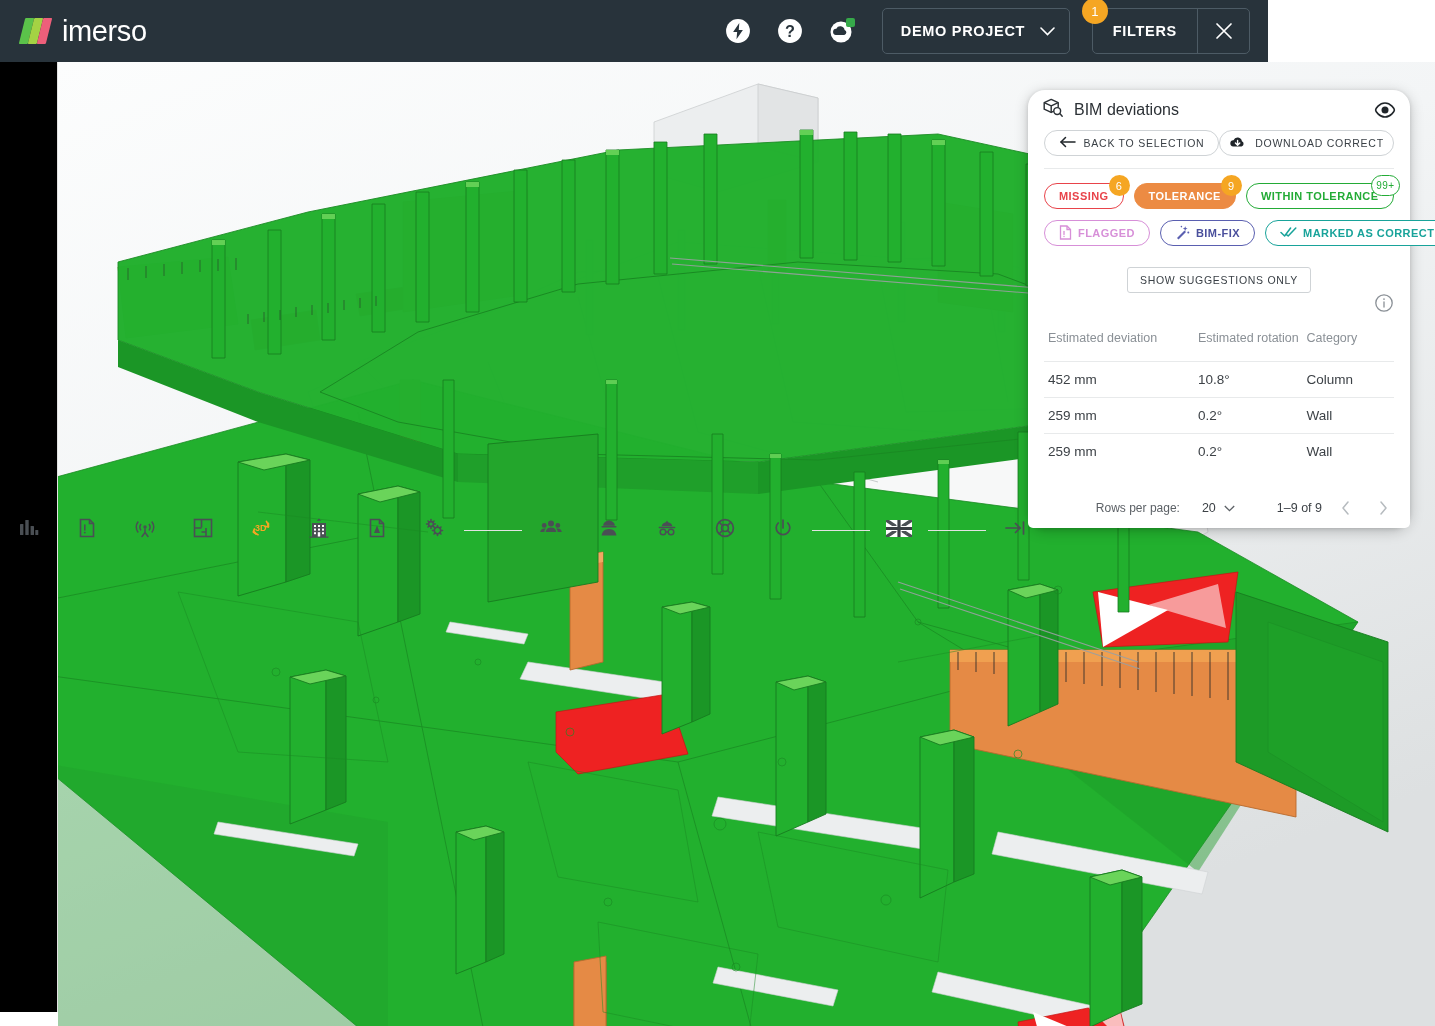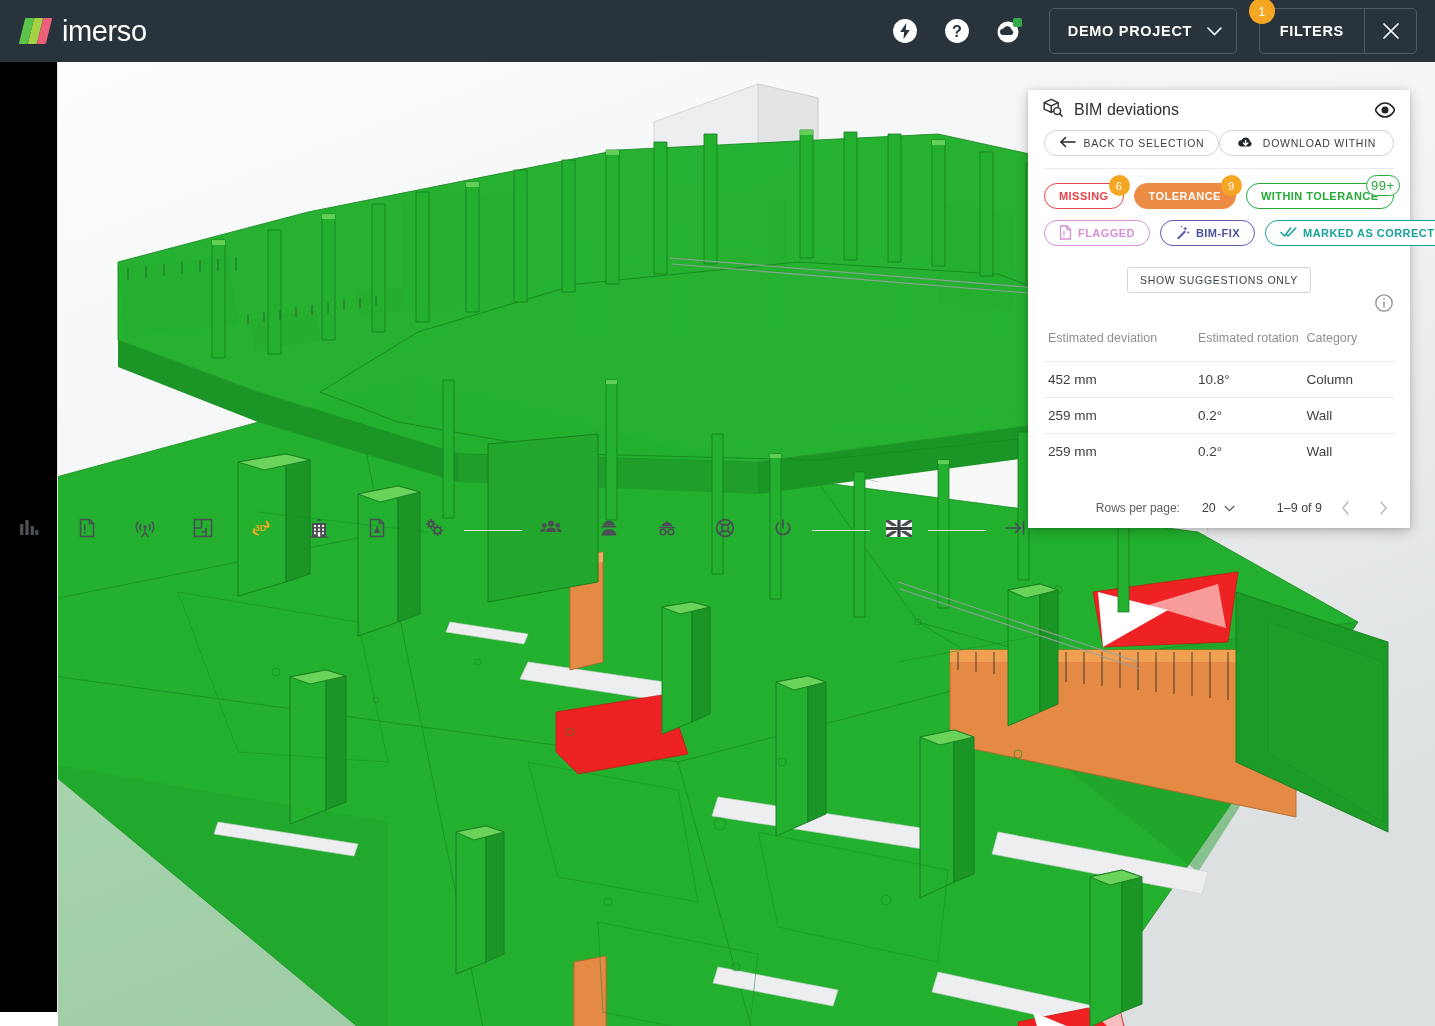--- a/index.html
+++ b/index.html
@@ -6,21 +6,21 @@
   html, body {
     width: 1435px; height: 1026px;
     overflow: hidden;
     font-family: "Liberation Sans", sans-serif;
     background: #ffffff;
   }
   .app { position: relative; width: 1435px; height: 1026px; }
 
   
   .topbar {
-    position: absolute; top: 0; left: 0; width: 1435px; height: 62px;
+    position: absolute; top: 0; left: 0; width: 1268px; height: 62px;
     background: #28333b;
     display: flex; align-items: center;
     z-index: 40;
   }
   .brand { display: flex; align-items: center; margin-left: 22px; gap: 10px; }
   .brand-logo { width: 30px; height: 26px; position: relative; }
   .brand-logo span {
     position: absolute; top: 0; width: 9px; height: 26px;
     transform: skewX(-14deg);
     border-radius: 1px;
@@ -93,21 +93,21 @@
     width: 1377px; height: 964px;
     background: linear-gradient(160deg, #fbfcfd 0%, #f3f5f6 38%, #e9ebec 70%, #dfe2e3 100%);
     overflow: hidden;
   }
   .viewport svg { position: absolute; top: 0; left: 0; display: block; }
 
   
   .panel {
     position: absolute; top: 90px; left: 1028px;
     width: 382px; height: 438px;
-    background: #ffffff; border-radius: 1px;
+    background: #ffffff; border-radius: 17px;
     box-shadow: 0 3px 14px rgba(0,0,0,0.22), 0 1px 4px rgba(0,0,0,0.12);
     z-index: 35;
     display: flex; flex-direction: column;
   }
   .panel-head {
     height: 40px; display: flex; align-items: center;
     padding: 0 14px 0 14px; gap: 10px;
   }
   .panel-title { font-size: 16px; color: #2c3136; font-weight: 400; }
   .panel-eye { margin-left: auto; cursor: pointer; display: flex; }
@@ -137,21 +137,21 @@
   .chip-flagged { border-color: #d78fd8; color: #d78fd8; }
   .chip-bimfix { border-color: #5a5fb0; color: #4a4f9c; }
   .chip-marked { border-color: #18a39a; color: #18a39a; }
   .chip-badge {
     position: absolute; top: -9px; right: -7px;
     min-width: 21px; height: 21px; padding: 0 4px; border-radius: 11px;
     background: #f5a623; color: #fff; font-size: 11px; font-weight: normal;
     display: flex; align-items: center; justify-content: center;
   }
   .chip-badge.light {
-    background: #ffffff; color: #23ab36; border: 1.3px solid #23ab36; font-size: 13px;
+    background: #ffffff; color: #23ab36; border: 1.3px solid #23ab36; font-size: 10px;
   }
 
   .suggest-row {
     display: flex; align-items: center; padding: 6px 16px 0 16px; flex-direction: column;
   }
   .suggest-btn {
     height: 26px; border: 1px solid #cfd3d6; border-radius: 3px; background: #fff;
     padding: 0 12px; font-size: 10.5px; letter-spacing: 0.7px; color: #3a4046;
     display: flex; align-items: center; cursor: pointer;
   }
@@ -749,21 +749,21 @@
         </span>
         <span>BACK TO SELECTION</span>
       </div>
       <div class="pa-btn">
         <span>
           <svg width="18" height="14" viewBox="0 0 18 14">
             <path d="M4.3 11.4 a3.1 3.1 0 0 1 0.2 -6.2 a4.4 4.4 0 0 1 8.4 1.1 a2.7 2.7 0 0 1 -0.3 5.1 Z" fill="#1f2429"></path>
             <path d="M8.6 5.4 v4.4 M6.4 8 L8.6 10.2 L10.8 8" stroke="#ffffff" stroke-width="1.4" fill="none" stroke-linecap="round" stroke-linejoin="round"></path>
           </svg>
         </span>
-        <span>DOWNLOAD WITHIN</span>
+        <span>DOWNLOAD CORRECT</span>
       </div>
     </div>
 
     <div class="panel-sep"></div>
 
     <div class="chips">
       <div class="chip-row">
         <div class="chip chip-missing">
           <span>MISSING</span>
           <span class="chip-badge">6</span>

